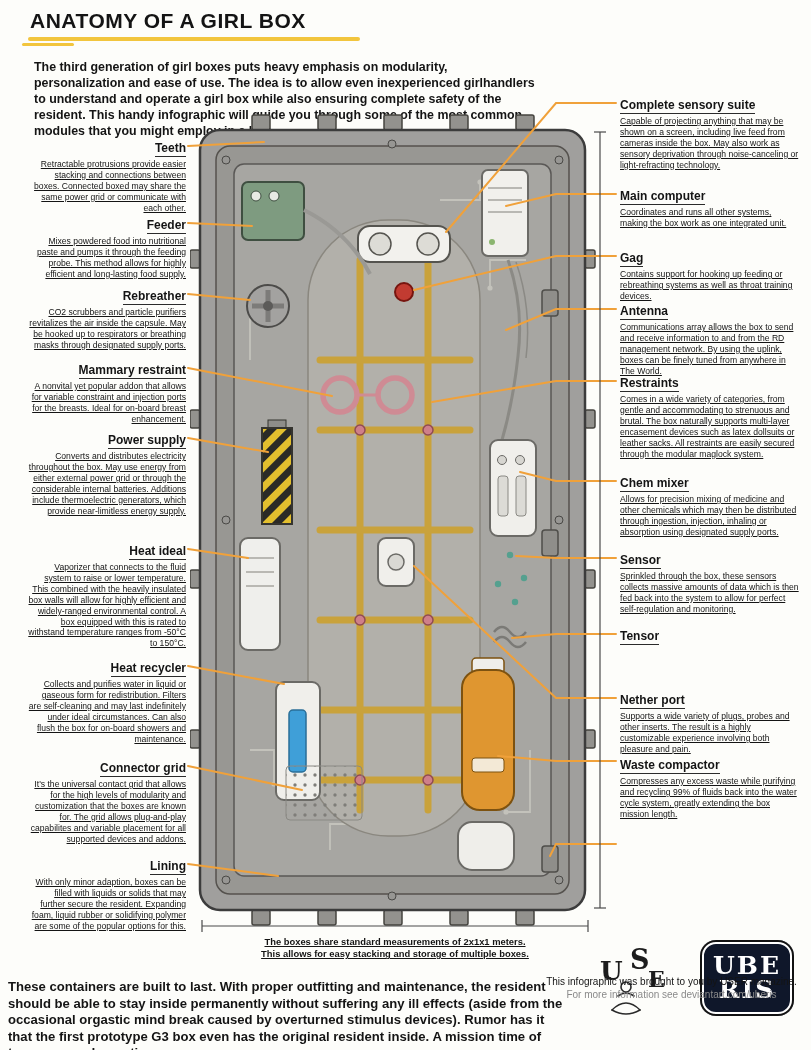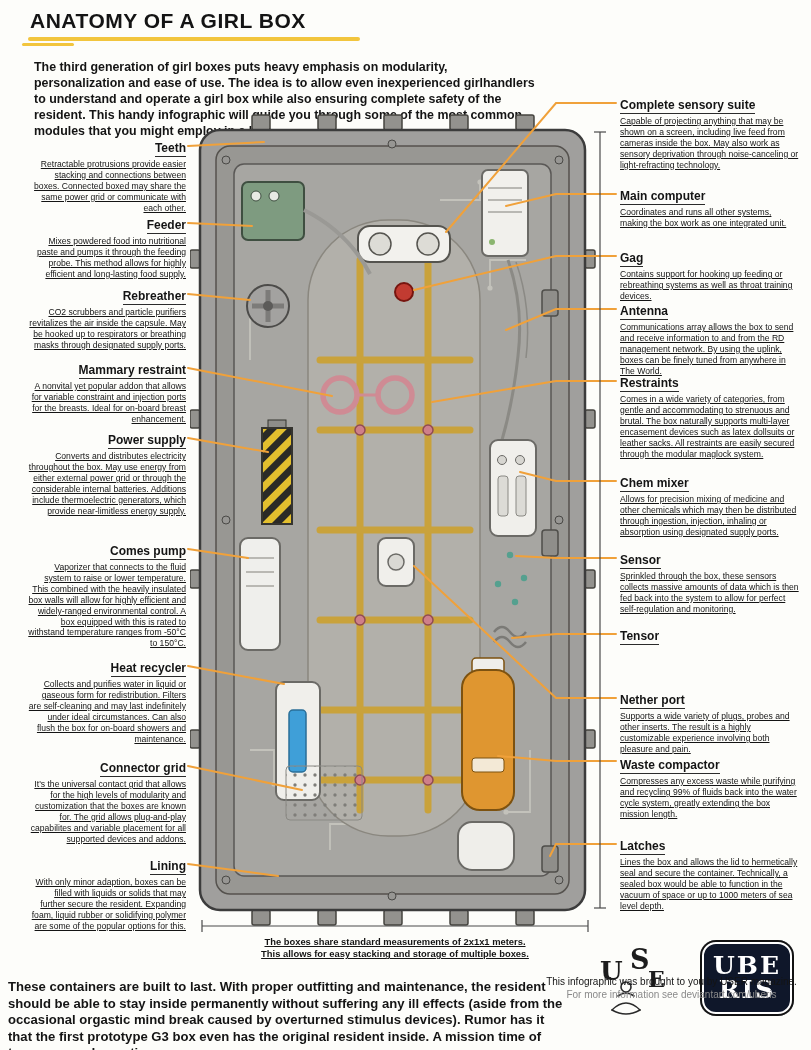--- a/index.html
+++ b/index.html
@@ -315,21 +315,21 @@
   </div>
   <div class="label left" style="top:360px">
     <h3>Mammary restraint</h3>
     <p>A nonvital yet popular addon that allows for variable constraint and injection ports for the breasts. Ideal for on-board breast enhancement.</p>
   </div>
   <div class="label left" style="top:430px">
     <h3>Power supply</h3>
     <p>Converts and distributes electricity throughout the box. May use energy from either external power grid or through the considerable internal batteries. Additions include thermoelectric generators, which provide near-limitless energy supply.</p>
   </div>
   <div class="label left" style="top:541px">
-    <h3>Comes pump</h3>
+    <h3>Heat ideal</h3>
     <p>Vaporizer that connects to the fluid system to raise or lower temperature. This combined with the heavily insulated box walls will allow for highly efficient and widely-ranged environmental control. A box equipped with this is rated to withstand temperature ranges from -50°C to 150°C.</p>
   </div>
   <div class="label left" style="top:658px">
     <h3>Heat recycler</h3>
     <p>Collects and purifies water in liquid or gaseous form for redistribution. Filters are self-cleaning and may last indefinitely under ideal circumstances. Can also flush the box for on-board showers and maintenance.</p>
   </div>
   <div class="label left" style="top:758px">
     <h3>Connector grid</h3>
     <p>It's the universal contact grid that allows for the high levels of modularity and customization that the boxes are known for. The grid allows plug-and-play capabilites and variable placement for all supported devices and addons.</p>
   </div>
@@ -369,24 +369,20 @@
   <div class="label right" style="top:626px">
     <h3>Tensor</h3>
   </div>
   <div class="label right" style="top:690px">
     <h3>Nether port</h3>
     <p>Supports a wide variety of plugs, probes and other inserts. The result is a highly customizable experience involving both pleasure and pain.</p>
   </div>
   <div class="label right" style="top:755px">
     <h3>Waste compactor</h3>
     <p>Compresses any excess waste while purifying and recycling 99% of fluids back into the water cycle system, greatly extending the box mission length.</p>
-  </div>
-  <div class="label right" style="top:836px">
-    <h3>Latches</h3>
-    <p>Lines the box and allows the lid to hermetically seal and secure the container. Technically, a sealed box would be able to function in the vacuum of space or up to 1000 meters of sea level depth.</p>
   </div>
 
   <div class="measure-note">
     <div>The boxes share standard measurements of 2x1x1 meters.</div>
     <div>This allows for easy stacking and storage of multiple boxes.</div>
   </div>
 
   <p class="closing">These containers are built to last. With proper outfitting and maintenance, the resident should be able to stay inside permanently without suffering any ill effects (aside from the occasional orgastic mind break caused by overturned stimulus devices). Rumor has it that the first prototype G3 box even has the original resident inside. A mission time of two years and counting.</p>
 
   <div class="use-logo">

